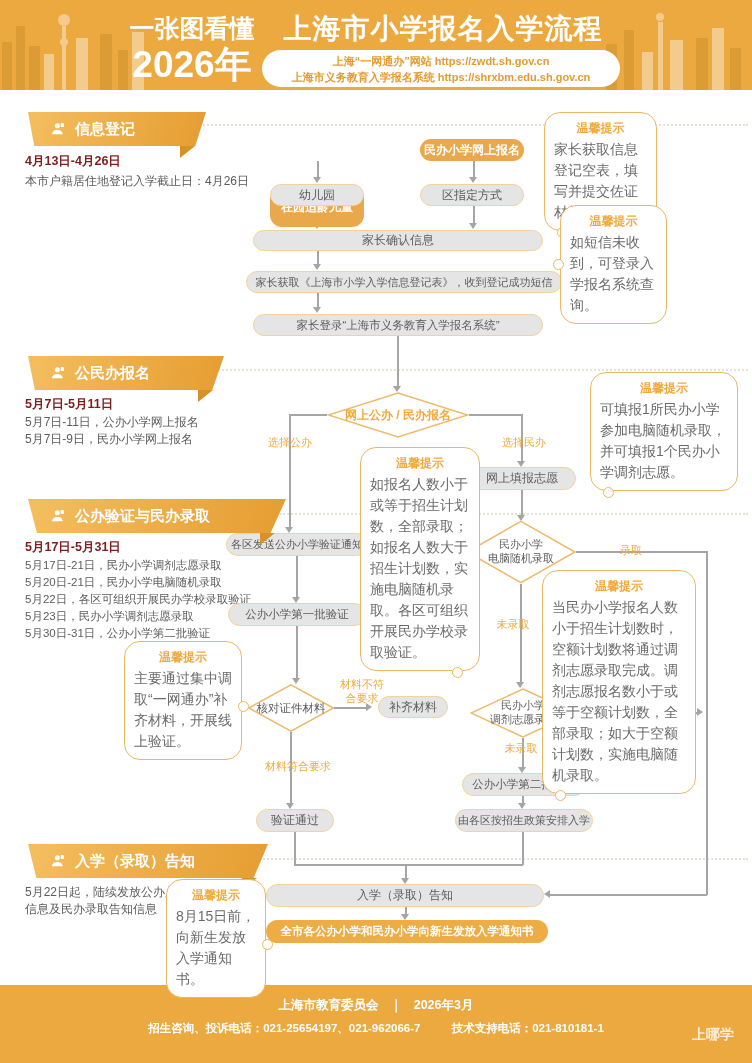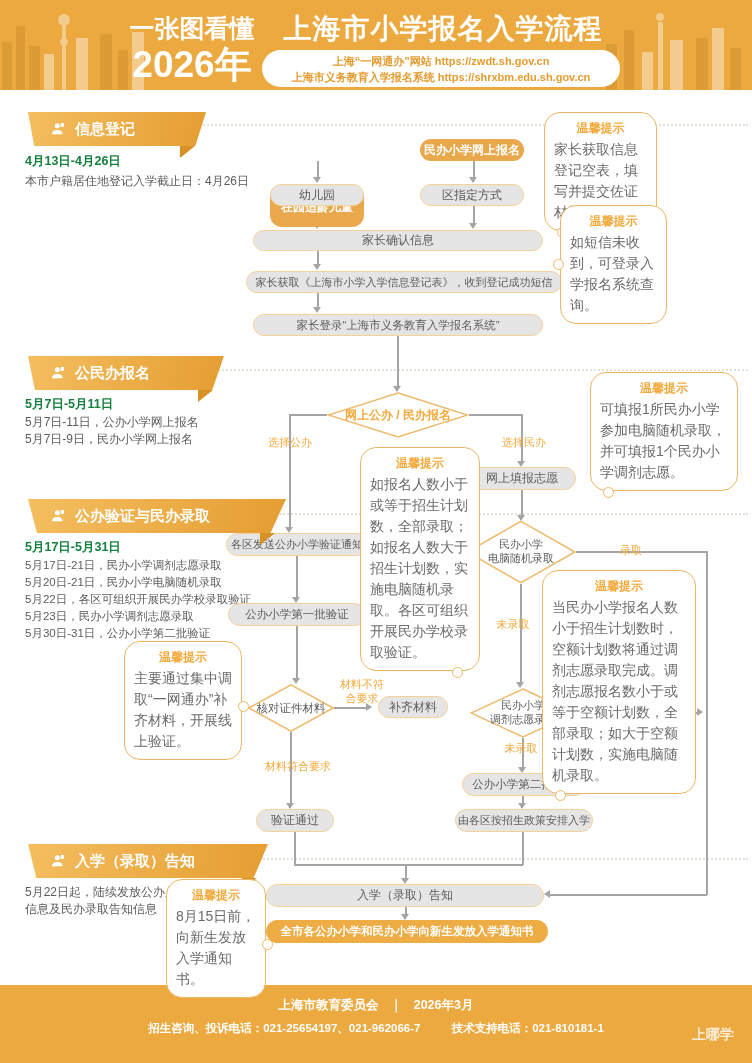--- a/index.html
+++ b/index.html
@@ -11,21 +11,21 @@
   .hdr-tag1{position:absolute;left:118px;top:12px;width:148px;text-align:center;color:#fff;font-weight:bold;font-size:25px;z-index:2;}
   .hdr-tag2{position:absolute;left:118px;top:40px;width:148px;text-align:center;color:#fff;font-weight:bold;font-size:37px;z-index:2;}
   .hdr-title{position:absolute;left:262px;top:10px;width:362px;color:#fff;font-weight:bold;font-size:28px;letter-spacing:1px;z-index:2;text-align:center;}
   .hdr-pill{position:absolute;left:262px;top:50px;width:358px;height:37px;background:#fff;border-radius:19px;z-index:2;
             display:flex;flex-direction:column;align-items:center;justify-content:center;color:#E49C31;font-size:11px;line-height:16px;font-weight:bold;}
   
   .banner{position:absolute;height:34px;background:linear-gradient(105deg,#F4BE60,#E59D31);
           clip-path:polygon(0 0,100% 0,94% 100%,3.5% 100%);display:flex;align-items:center;gap:9px;
           color:#fff;font-weight:bold;font-size:15px;padding-left:22px;z-index:4;box-sizing:border-box;}
   .fold{position:absolute;width:0;height:0;border-top:12px solid #D89127;border-right:15px solid transparent;z-index:3;}
-  .date{position:absolute;color:#15803d;font-weight:bold;font-size:12.5px;z-index:2;}
+  .date{position:absolute;color:#7f1d1d;font-weight:bold;font-size:12.5px;z-index:2;}
   .note{position:absolute;color:#5c5c5c;font-size:12px;line-height:1.45;z-index:2;}
   .small-line{position:absolute;color:#5c5c5c;font-size:11.5px;z-index:2;white-space:nowrap;}
   .dots{position:absolute;border-top:2px dotted #E6E1D6;z-index:0;}
   
   .wbox{position:absolute;background:#e5e5e5;border:1.5px solid #F3D29B;border-radius:12px;display:flex;align-items:center;justify-content:center;
         color:#5c5c5c;font-size:12px;z-index:2;box-sizing:border-box;white-space:nowrap;}
   .pill{position:absolute;background:#E9A84B;border-radius:12px;display:flex;align-items:center;justify-content:center;
         color:#fff;font-weight:bold;font-size:12px;z-index:2;box-sizing:border-box;white-space:nowrap;}
   .lbl{position:absolute;color:#F2A93B;font-weight:normal;font-size:11px;z-index:2;text-align:center;line-height:1.25;}
   .vl{position:absolute;width:1.5px;background:#a5a5a5;z-index:1;}

